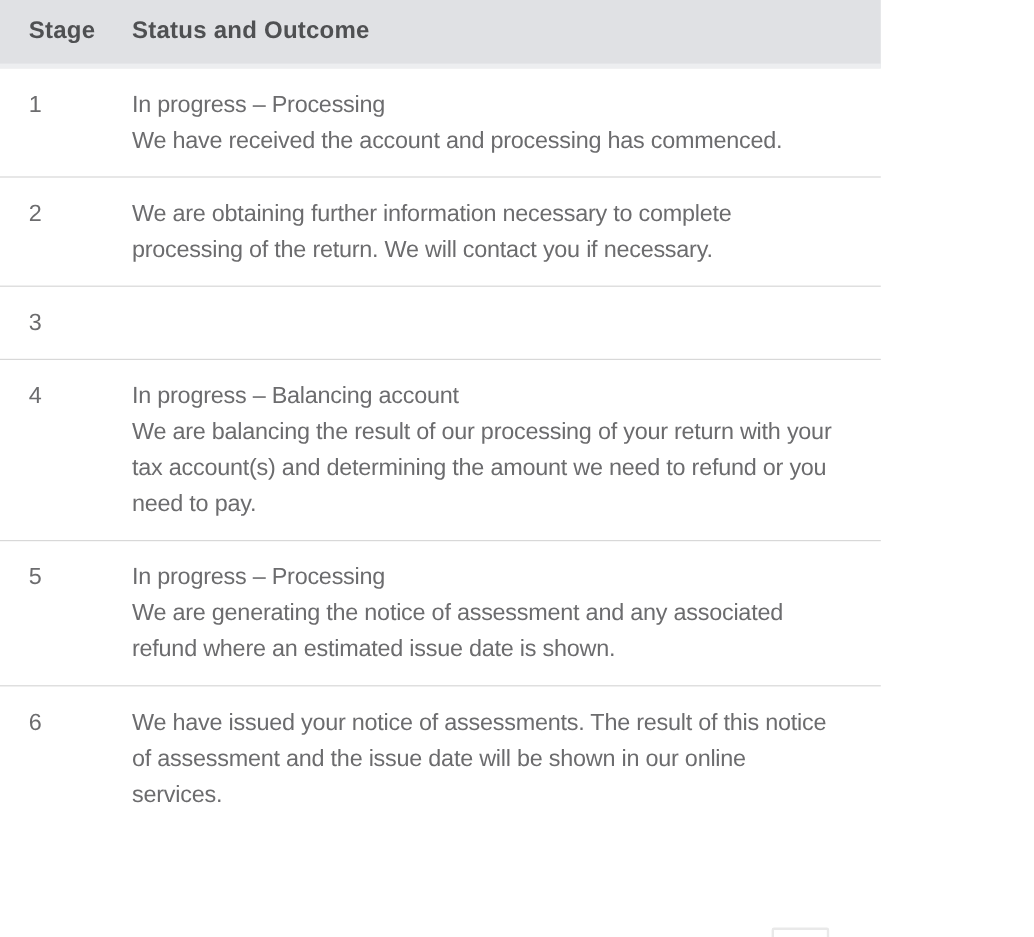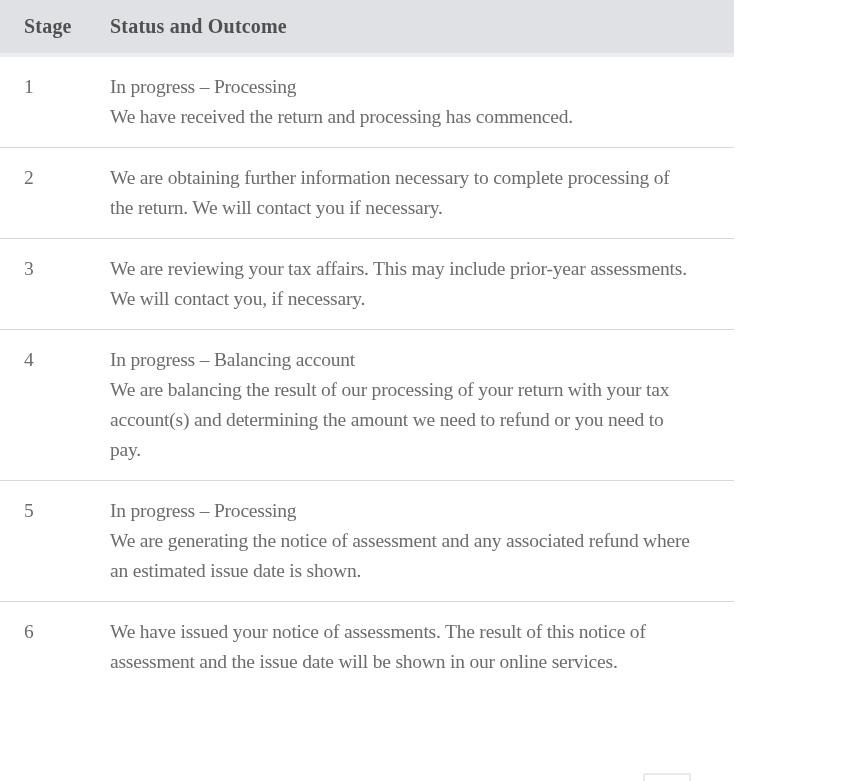--- a/index.html
+++ b/index.html
@@ -9,21 +9,20 @@
   }
   body {
     width: 862px;
     height: 781px;
     overflow: hidden;
     position: relative;
     font-family: "Liberation Sans", "DejaVu Sans", sans-serif;
   }
   .status-table {
     width: 734px;
-    font-family: Liberation Serif, serif;
   }
   .table-header {
     display: flex;
     align-items: center;
     height: 53px;
     background: #e0e1e4;
     border-bottom: 4px solid #edeef0;
     font-size: 20px;
     font-weight: bold;
     color: #4f5052;
@@ -81,39 +80,38 @@
     <div class="col-stage">Stage</div>
     <div class="col-status">Status and Outcome</div>
   </div>
 
   <div class="table-row">
     <div class="col-stage">
       <span class="stage-number">1</span>
     </div>
     <div class="col-status">
       <span class="row-title">In progress – Processing</span>
-      <span class="row-description">We have received the return and processing has commenced.</span>
+      <span class="row-description">We have received the account and processing has commenced.</span>
     </div>
   </div>
 
   <div class="table-row">
     <div class="col-stage">
       <span class="stage-number">2</span>
     </div>
     <div class="col-status">
       <span class="row-description">We are obtaining further information necessary to complete processing of the return. We will contact you if necessary.</span>
     </div>
   </div>
 
   <div class="table-row">
     <div class="col-stage">
       <span class="stage-number">3</span>
     </div>
     <div class="col-status">
-      <span class="row-description">We are reviewing your tax affairs. This may include prior-year assessments. We will contact you, if necessary.</span>
     </div>
   </div>
 
   <div class="table-row">
     <div class="col-stage">
       <span class="stage-number">4</span>
     </div>
     <div class="col-status">
       <span class="row-title">In progress – Balancing account</span>
       <span class="row-description">We are balancing the result of our processing of your return with your tax account(s) and determining the amount we need to refund or you need to pay.</span>

